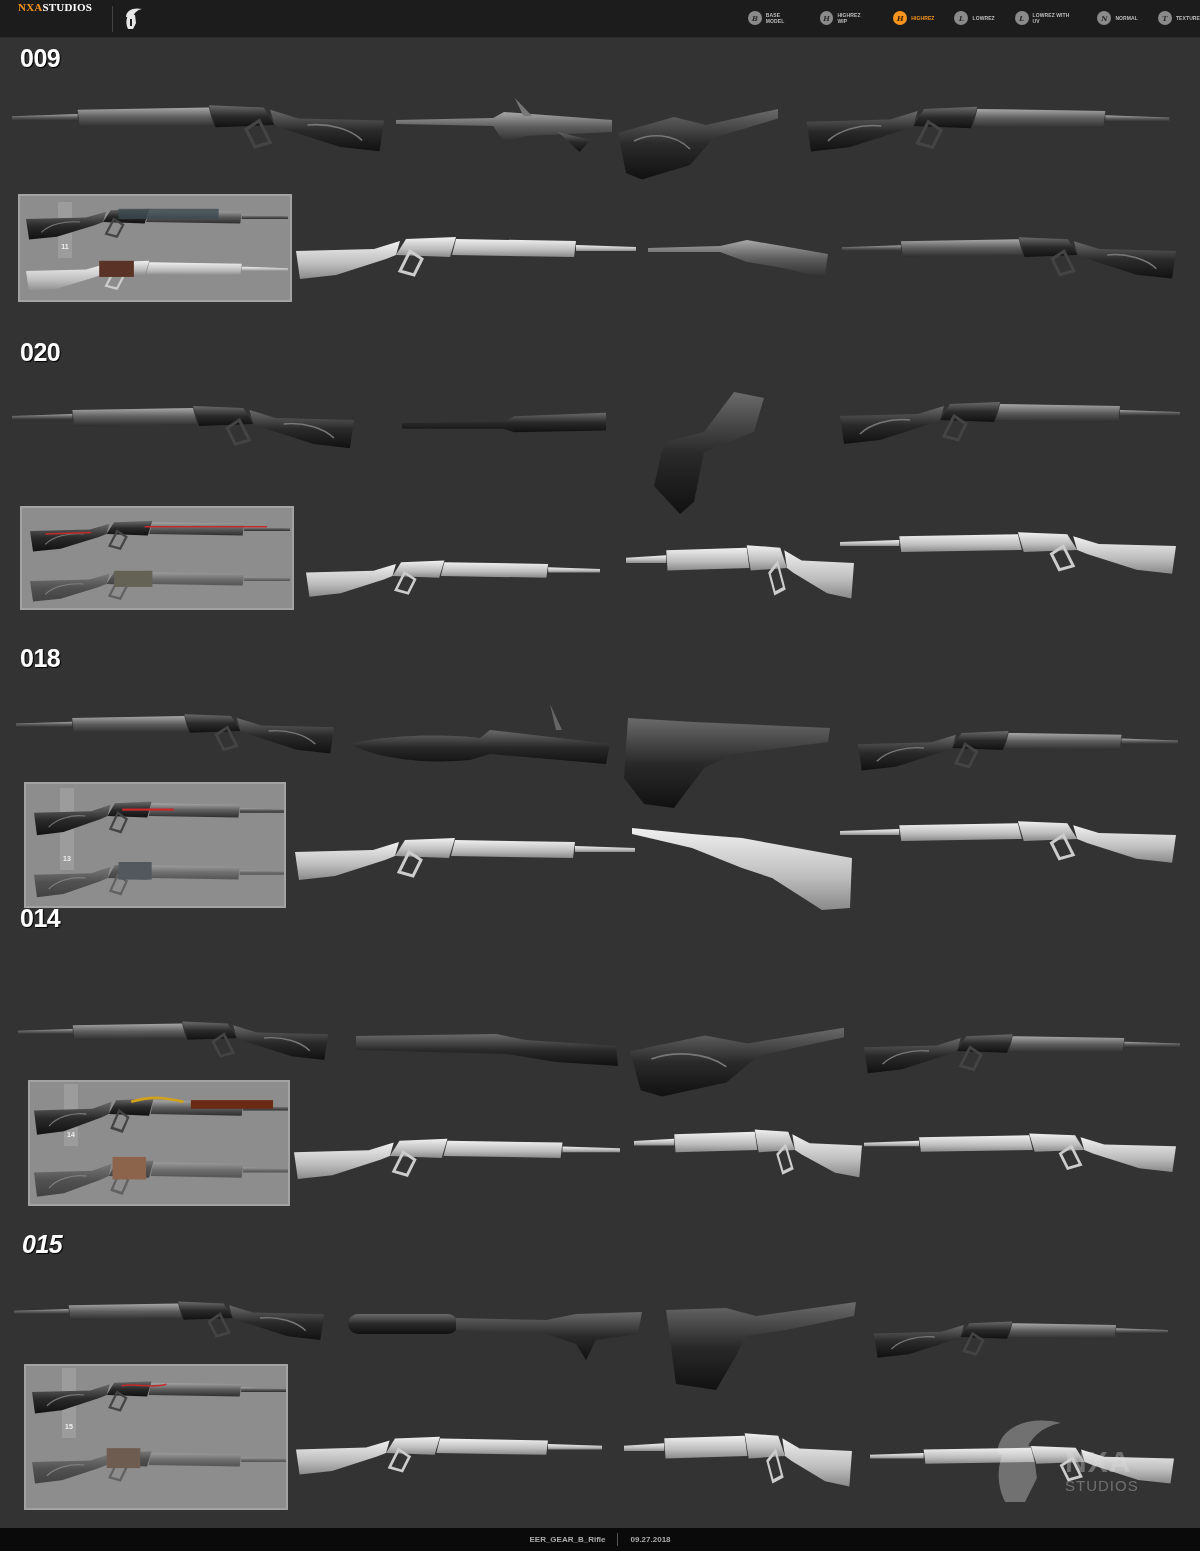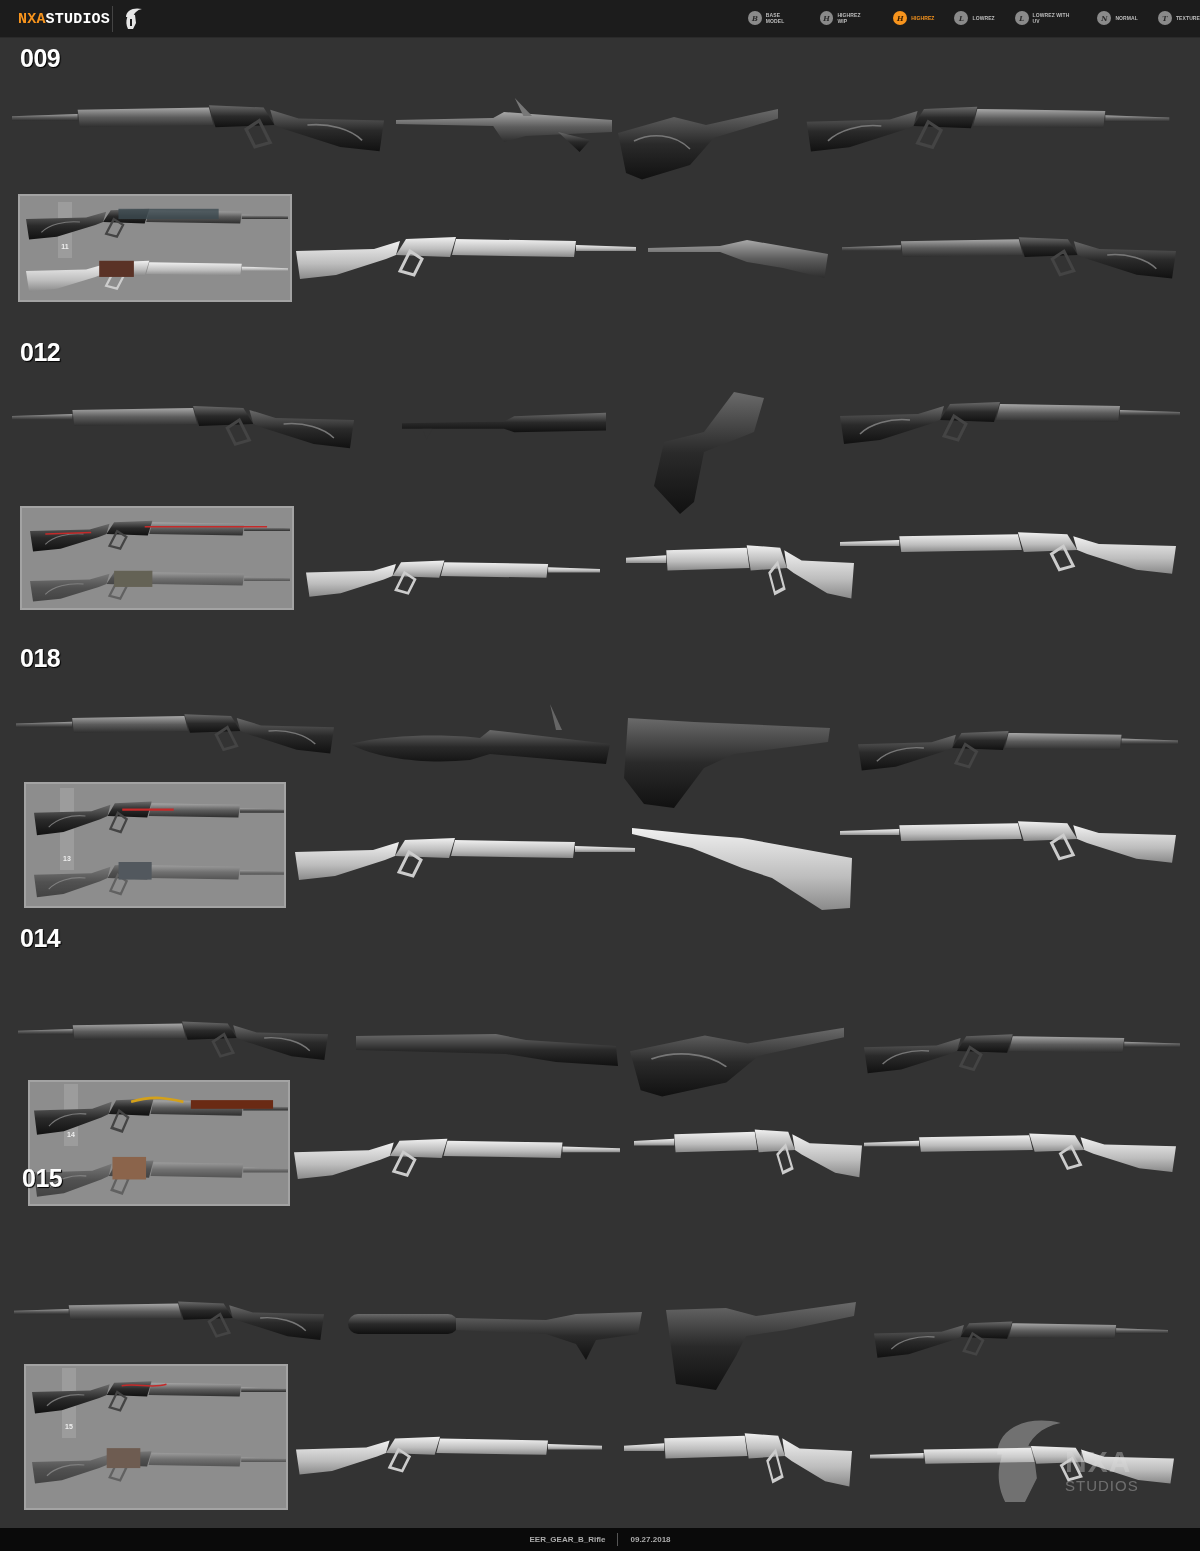--- a/index.html
+++ b/index.html
@@ -1,20 +1,20 @@
 <!DOCTYPE html>
 <html><head>
 <meta charset="utf-8">
 <style>
   * { box-sizing: border-box; margin: 0; padding: 0; }
   html, body { width: 1200px; height: 1551px; background: #333333; overflow: hidden; }
   body { font-family: "DejaVu Sans", sans-serif; color: #fff; position: relative; }
 
   .topbar { position: absolute; left: 0; top: 0; width: 1200px; height: 38px; background: #1c1c1c; border-bottom: 1px solid #2a2a2a; }
-  .logo { position: absolute; left: 18px; top: 11px; font-family: Liberation Mono, monospace; font-weight: bold; font-size: 15px; letter-spacing: 0.2px; }
+  .logo { position: absolute; left: 18px; top: 1px; font-family: Liberation Serif, serif; font-weight: bold; font-size: 11px; letter-spacing: 0.2px; }
   .logo .accent { color: #f7941d; }
   .logo .rest { color: #ffffff; }
   .logo-sep { position: absolute; left: 112px; top: 6px; width: 1px; height: 26px; background: #444; }
   .helmet { position: absolute; left: 122px; top: 7px; width: 22px; height: 24px; }
 
   .nav { position: absolute; top: 11px; left: 748px; display: flex; align-items: center; }
   .nav-item { display: flex; align-items: center; margin-right: 0; cursor: pointer; }
   .nav-icon { width: 14px; height: 14px; border-radius: 50%; background: #8a8a8a; color: #2a2a2a; font-size: 7px; font-style: italic; font-weight: bold; display: flex; align-items: center; justify-content: center; font-family: "DejaVu Serif", serif; }
   .nav-label { font-size: 5px; color: #bdbdbd; margin-left: 4px; font-weight: bold; letter-spacing: 0.1px; font-family: "Liberation Sans", sans-serif; }
   .nav-item.active .nav-icon { background: #f7941d; color: #3a1e00; }
@@ -190,21 +190,21 @@
     <svg viewBox="0 0 200 70" preserveAspectRatio="none">
       <path d="M0 30 L80 28 L110 22 L200 36 L196 60 L150 50 L110 44 L80 34 L0 34 Z" fill="url(#gMetal)"></path>
     </svg>
   </div>
 <div class="render" style="left:842px;top:224px;width:334px;height:62px;">
     <svg>
       <use href="#rifleL"></use>
     </svg>
   </div>
 
-<div class="section-title" style="left:20px;top:338px;">012</div>
+<div class="section-title" style="left:20px;top:338px;">020</div>
 <div class="render" style="left:12px;top:390px;width:342px;height:68px;">
     <svg>
       <use href="#rifleL"></use>
     </svg>
   </div>
 <div class="render" style="left:402px;top:404px;width:204px;height:44px;">
     <svg viewBox="0 0 200 50" preserveAspectRatio="none">
       <path d="M0 22 L100 20 L110 14 L200 10 L200 30 L110 32 L100 28 L0 28 Z" fill="url(#gDark)"></path>
       <path d="M20 28 L24 40 L30 28 Z" fill="#333"></path>
     </svg>
@@ -290,21 +290,21 @@
     <svg viewBox="0 0 220 92" preserveAspectRatio="none">
       <path d="M0 10 L60 16 L110 20 L220 40 L218 90 L190 92 L140 60 L110 50 L60 30 L0 16 Z" fill="url(#gLight)"></path>
     </svg>
   </div>
 <div class="render" style="left:840px;top:806px;width:336px;height:66px;">
     <svg>
       <use href="#rifleLightL"></use>
     </svg>
   </div>
 
-<div class="section-title" style="left:20px;top:924px;">014</div>
+<div class="section-title" style="left:20px;top:904px;">014</div>
 <div class="render" style="left:18px;top:1008px;width:310px;height:60px;">
     <svg>
       <use href="#rifleL"></use>
     </svg>
   </div>
 <div class="render" style="left:356px;top:1020px;width:264px;height:54px;">
     <svg viewBox="0 0 264 54" preserveAspectRatio="none">
       <path d="M0 16 L140 14 L170 20 L260 26 L262 46 L200 42 L150 34 L0 30 Z" fill="url(#gDark)"></path>
     </svg>
   </div>
@@ -340,21 +340,21 @@
     <svg viewBox="0 0 340 60" preserveAspectRatio="none">
       <use href="#rifleLightL"></use>
     </svg>
   </div>
 <div class="render" style="left:864px;top:1116px;width:312px;height:68px;">
     <svg>
       <use href="#rifleLightL"></use>
     </svg>
   </div>
 
-<div class="section-title" style="left:22px;top:1164px;">015</div>
+<div class="section-title" style="left:22px;top:1230px;font-style:italic;">015</div>
 <div class="render" style="left:14px;top:1290px;width:310px;height:56px;">
     <svg>
       <use href="#rifleL"></use>
     </svg>
   </div>
 <div class="render" style="left:346px;top:1300px;width:296px;height:62px;">
     <svg viewBox="0 0 296 62" preserveAspectRatio="none">
       <rect x="2" y="14" width="110" height="20" rx="10" fill="url(#gDark)"></rect>
       <path d="M110 18 L200 20 L230 14 L296 12 L292 34 L250 40 L240 60 L230 44 L200 34 L110 30 Z" fill="url(#gDark)"></path>
     </svg>

